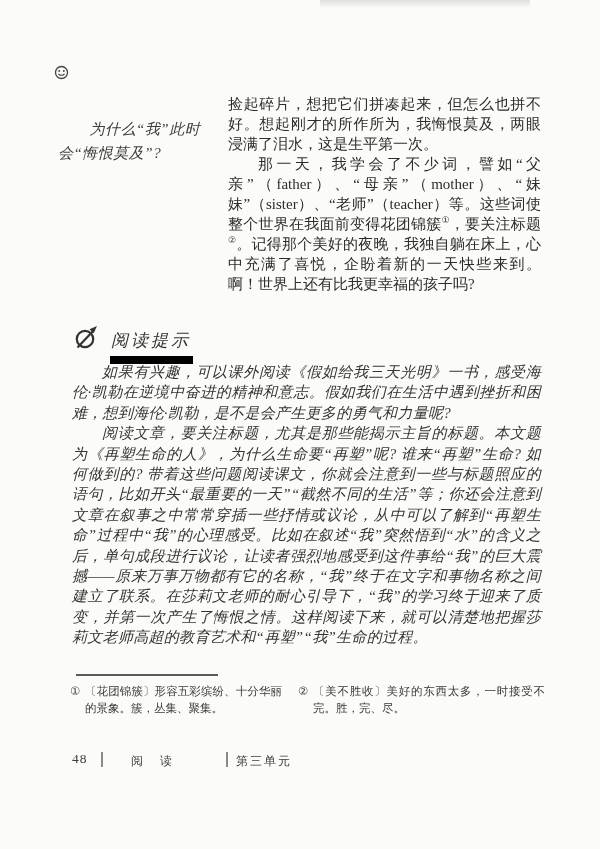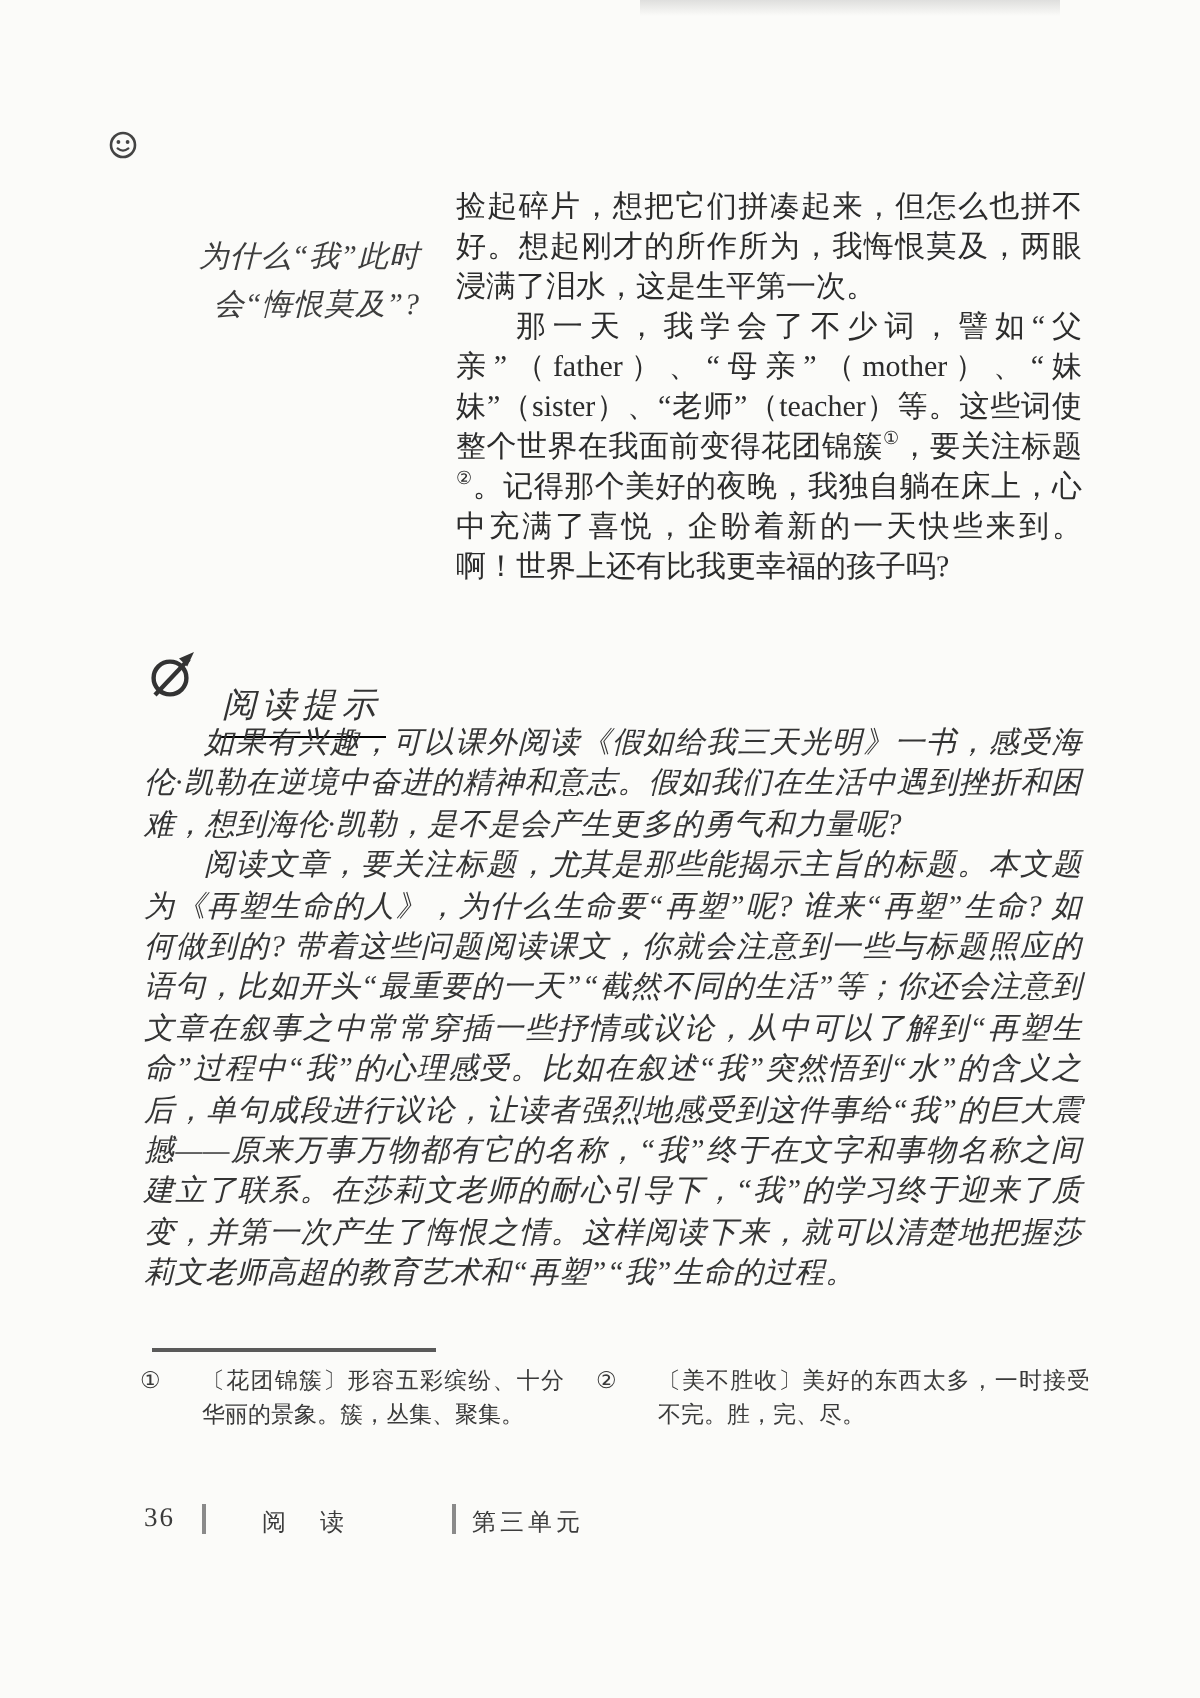--- a/index.html
+++ b/index.html
@@ -12,51 +12,51 @@
   .scan-smudge {
     position:absolute; left:320px; top:0; width:210px; height:8px;
     background:linear-gradient(to bottom, rgba(110,110,110,0.20), rgba(110,110,110,0));
   }
   
   .margin-icon { position:absolute; left:54px; top:65px; width:15px; height:15px; }
   
   .sidenote {
     position:absolute; left:58px; top:117px; width:152px;
     font-style:italic; font-size:15px; line-height:24px; color:#3d3d3d;
-    text-indent:2.1em; letter-spacing:0.5px;text-align:right;
+    text-indent:2.1em; letter-spacing:0.5px;
   }
   
   .main-col {
     position:absolute; left:228px; top:94px; width:313px;
     font-size:15px; line-height:20px; text-align:justify; color:#2c2c2c;
   }
   .main-col p { margin:0; }
   .main-col p.indent { text-indent:2em; }
   .main-col sup { font-size:9px; line-height:0; vertical-align:super; }
   
   .tips-head { position:absolute; left:74px; top:322px; height:34px; }
   .tips-icon { position:absolute; left:0; top:2px; width:26px; height:27px; }
   .tips-title {
-    position:absolute; left:36px; top:19px; white-space:nowrap;
+    position:absolute; left:36px; top:7px; white-space:nowrap;
     font-style:italic; font-size:17px; letter-spacing:3px; color:#333;
-    border-bottom:1px solid #000000; padding:0 2px 4px 1px;
+    border-bottom:8px solid #000000; padding:0 2px 4px 1px;
   }
   
   .tips-body {
     position:absolute; left:72px; top:362px; width:469px;
     font-style:italic; font-size:15px; line-height:20.4px;
     text-align:justify; color:#343434; letter-spacing:0.3px;
   }
   .tips-body p { margin:0; text-indent:2em; }
   
   .fn-rule { position:absolute; left:76px; top:674px; width:142px; height:1.5px; background:#5a5a5a; }
   .footnotes { position:absolute; left:70px; top:683px; width:480px; display:flex; }
   .footnote { display:flex; font-size:11.5px; line-height:17px; color:#3a3a3a; }
   .footnote .fn-marker { flex:0 0 15px; }
-  .footnote .fn-text { flex:1; text-align:justify;margin-left:16px; }
+  .footnote .fn-text { flex:1; text-align:justify; }
   .footnote.fn-1 { width:212px; margin-right:16px; }
   .footnote.fn-2 { width:247px; }
   
   .footer { position:absolute; left:0; top:750px; width:100%; height:20px; color:#3c3c3c; }
   .footer .page-num { position:absolute; left:72px; top:1px; font-size:13.5px; letter-spacing:1px; }
   .footer .fdiv-1 { position:absolute; left:101px; top:2px; width:1.5px; height:15px; background:#8a8a8a; }
   .footer .section { position:absolute; left:114px; top:3px; font-size:12px; letter-spacing:7px;margin-left:17px; }
   .footer .fdiv-2 { position:absolute; left:226px; top:2px; width:1.5px; height:15px; background:#8a8a8a; }
   .footer .unit { position:absolute; left:236px; top:3px; font-size:12px; letter-spacing:2px; }
 </style>
@@ -105,20 +105,20 @@
       <span class="fn-marker">①</span>
       <span class="fn-text">〔花团锦簇〕形容五彩缤纷、十分华丽的景象。簇，丛集、聚集。</span>
     </div>
     <div class="footnote fn-2">
       <span class="fn-marker">②</span>
       <span class="fn-text">〔美不胜收〕美好的东西太多，一时接受不完。胜，完、尽。</span>
     </div>
   </div>
 
   <div class="footer">
-    <span class="page-num">36</span>
+    <span class="page-num">48</span>
     <span class="fdiv-1"></span>
     <span class="section">阅 读</span>
     <span class="fdiv-2"></span>
     <span class="unit">第三单元</span>
   </div>
 
 </div>
 
 </body></html>

